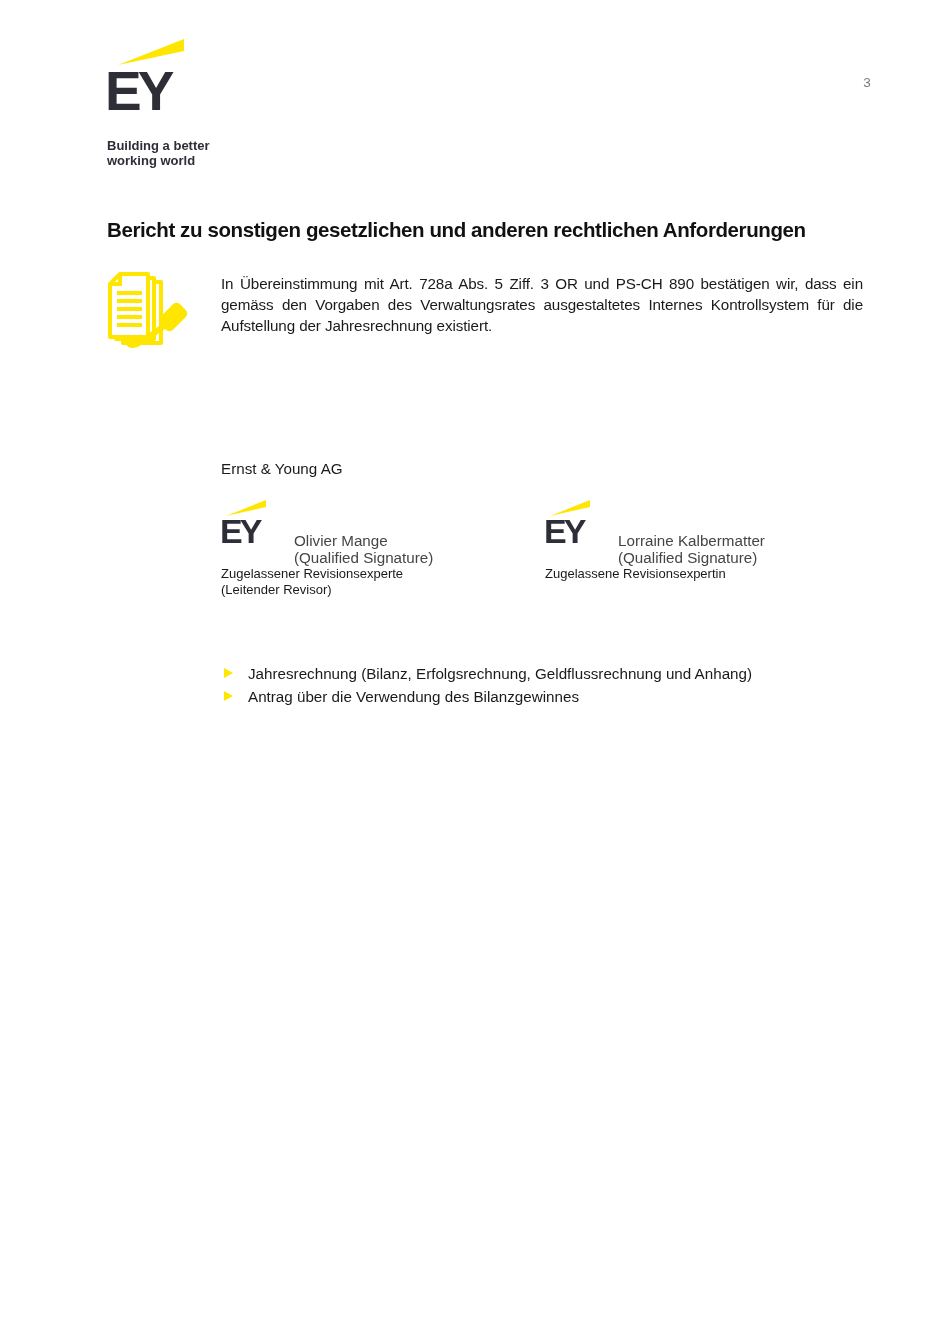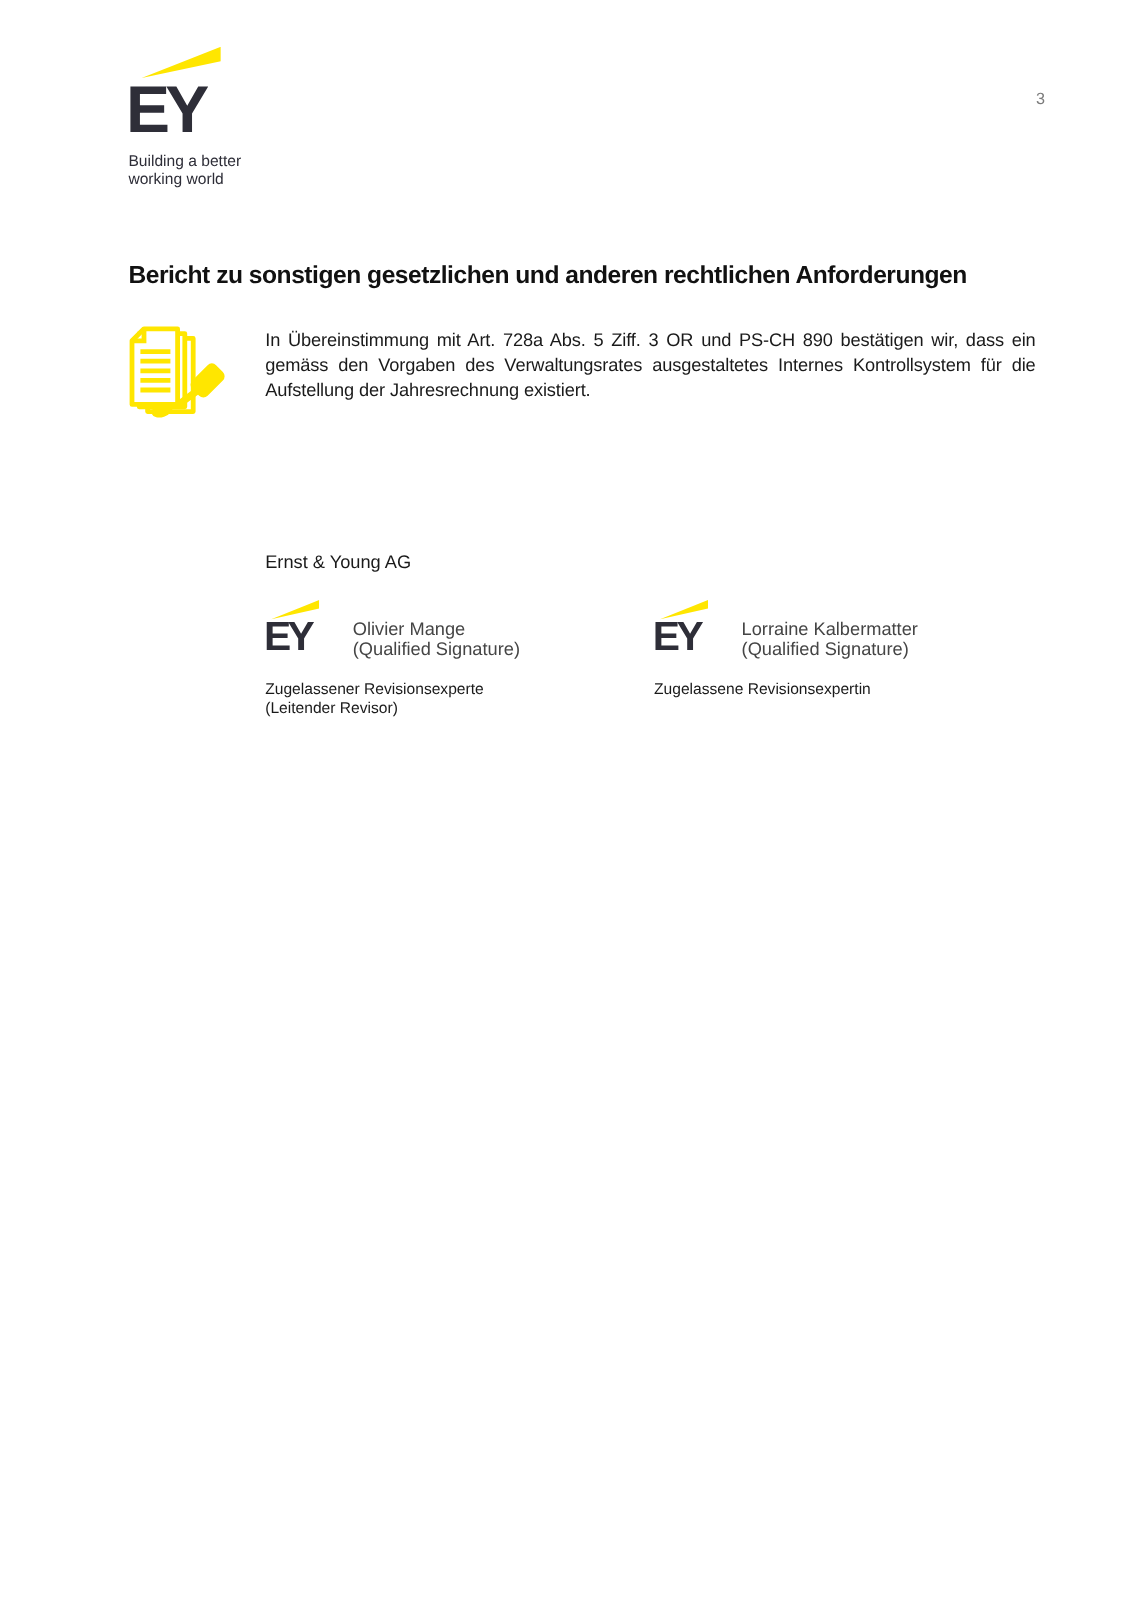--- a/index.html
+++ b/index.html
@@ -13,21 +13,21 @@
   .ysvg-stroke { stroke: var(--ey-yellow, #FFE600); }
 
   
   .logo { position: absolute; left: 107px; top: 38px; width: 120px; height: 120px; }
   .logo .beam { position: absolute; left: 11px; top: 1px; }
   .logo .letters {
     position: absolute; left: -2px; top: 26px; font-size: 55px; font-weight: bold;
     letter-spacing: -4px; line-height: 55px; color: var(--ey-dark, #2E2E38);
   }
   .logo .tagline {
-    position: absolute; left: 0; top: 88px; font-size: 13px; font-weight: normal;
+    position: absolute; left: 0; top: 100px; font-size: 13px; font-weight: bold;
     line-height: 15px; color: var(--ey-dark, #2E2E38); white-space: nowrap;
   }
 
   .page-number {
     position: absolute; left: 852px; top: 75px; width: 30px; text-align: center;
     font-size: 13.5px; color: var(--page-number-gray, #7A7A7A);
   }
 
   .heading {
     position: absolute; left: 107px; top: 217px; width: 760px;
@@ -49,21 +49,21 @@
   .sig { position: absolute; top: 496px; width: 315px; height: 112px; }
   .sig-left  { left: 221px; }
   .sig-right { left: 545px; }
   .sig .slogo { position: absolute; left: 0; top: 0; width: 48px; height: 60px; }
   .sig .sbeam { position: absolute; left: 5px; top: 4px; }
   .sig .sletters {
     position: absolute; left: -1px; top: 18px; font-size: 34px; font-weight: bold;
     letter-spacing: -3px; line-height: 34px; color: var(--ey-dark, #2E2E38);
   }
   .sig .who {
-    position: absolute; left: 73px; top: 20px; font-size: 15.2px; line-height: 17px;
+    position: absolute; left: 73px; top: 36px; font-size: 15.2px; line-height: 17px;
     color: var(--text-gray, #454545); white-space: nowrap;
   }
   .sig .role {
     position: absolute; left: 0; top: 70px; font-size: 13px; font-weight: normal;
     line-height: 16px; color: var(--text-black, #1a1a1a); white-space: nowrap;
   }
 
   
   .beilage { position: absolute; left: 221px; top: 658px; width: 640px; }
   .beilage .btitle { font-size: 15.2px; font-weight: bold; line-height: 20px; }
@@ -148,15 +148,25 @@
       <div>Lorraine Kalbermatter</div>
       <div>(Qualified Signature)</div>
     </div>
     <div class="role">
       <div>Zugelassene Revisionsexpertin</div>
       <div></div>
     </div>
   </div>
 
   <div class="beilage">
+    <ul>
+      <li>
+        <span class="tri"></span>
+        <span>Jahresrechnung (Bilanz, Erfolgsrechnung, Geldflussrechnung und Anhang)</span>
+      </li>
+      <li>
+        <span class="tri"></span>
+        <span>Antrag über die Verwendung des Bilanzgewinnes</span>
+      </li>
+    </ul>
   </div>
 
 </div>
 
 </body></html>

